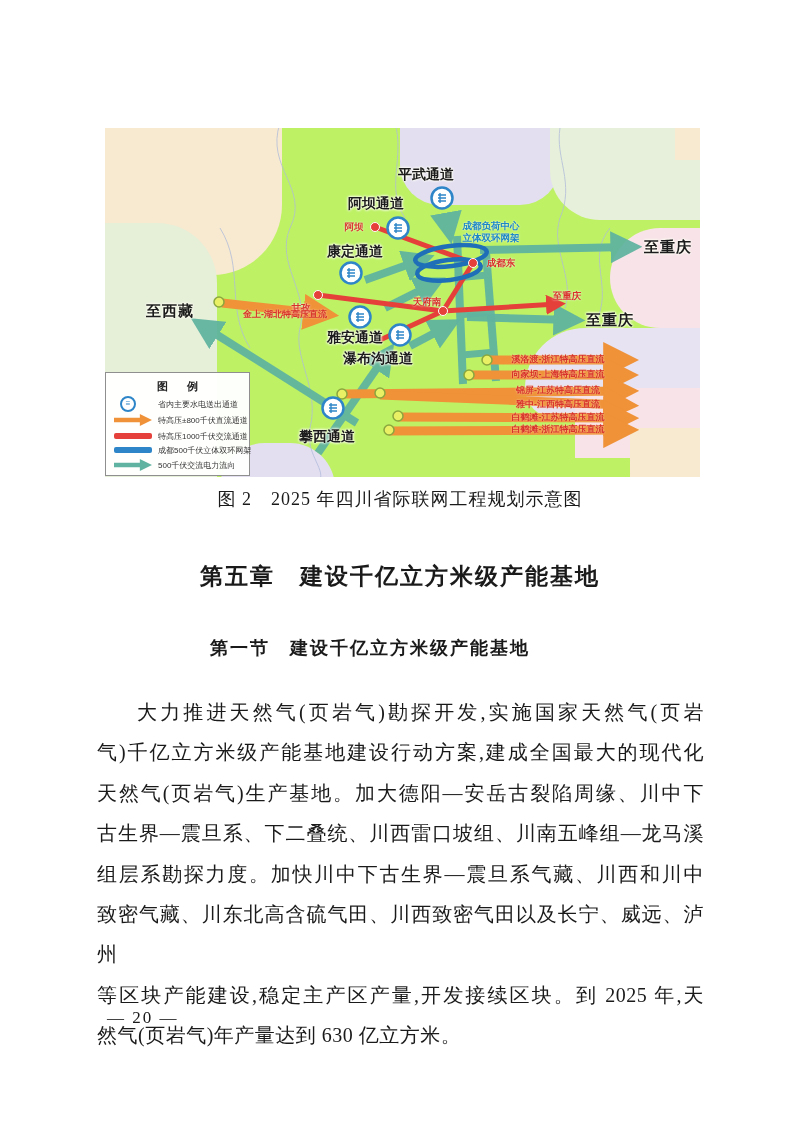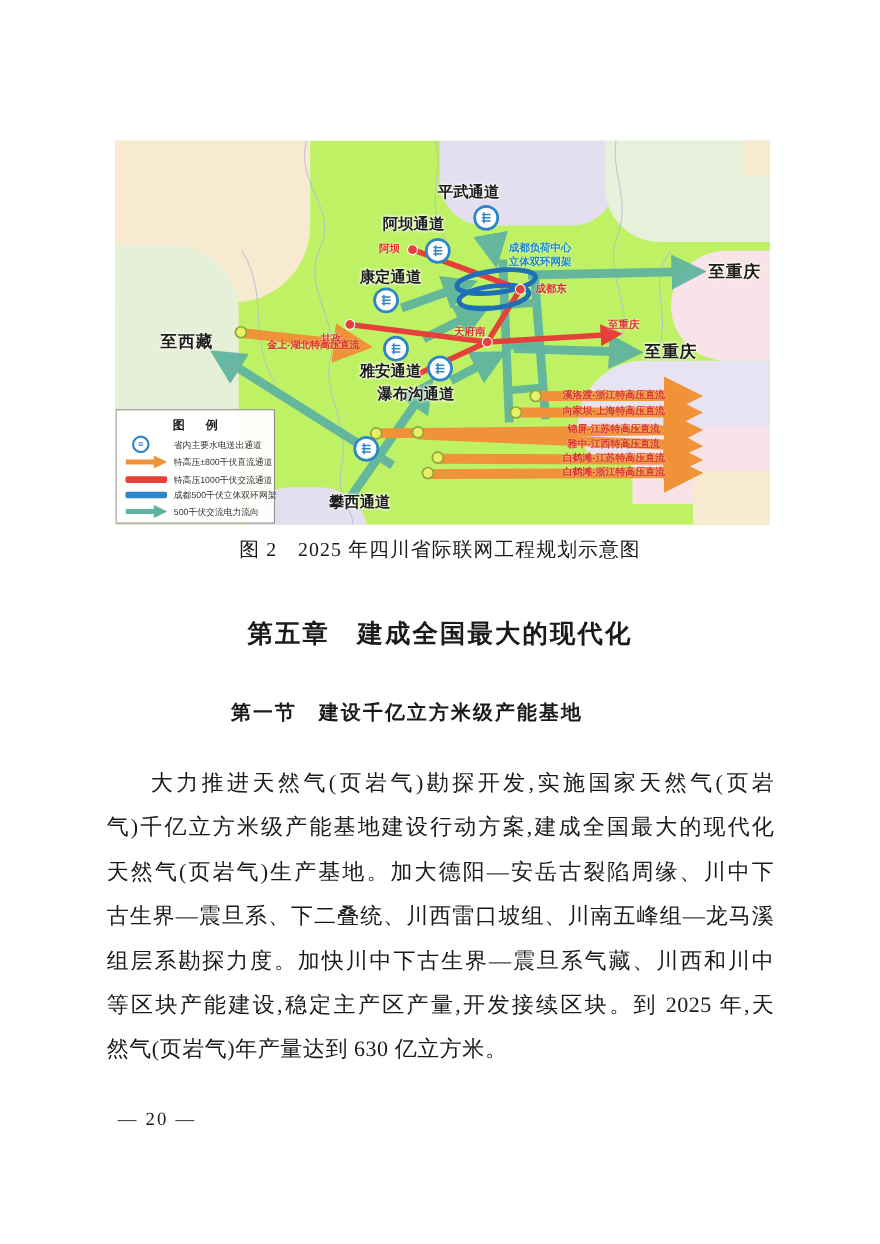--- a/index.html
+++ b/index.html
@@ -168,21 +168,21 @@
           <path d="M-4,-3 L4,-3 M-4,0 L4,0 M-4,3 L4,3 M-2,-5 L-2,5" stroke="#2e86c8" stroke-width="1.4" fill="none"></path>
         </g>
       </g>
     </svg>
 
     <div class="map-label lbl-channel" style="left:321px;top:47px;">平武通道</div>
     <div class="map-label lbl-channel" style="left:271px;top:76px;">阿坝通道</div>
     <div class="map-label lbl-channel" style="left:250px;top:124px;">康定通道</div>
     <div class="map-label lbl-channel" style="left:250px;top:210px;">雅安通道</div>
     <div class="map-label lbl-channel" style="left:273px;top:231px;">瀑布沟通道</div>
-    <div class="map-label lbl-channel" style="left:222px;top:309px;margin-top:20px;">攀西通道</div>
+    <div class="map-label lbl-channel" style="left:222px;top:309px;">攀西通道</div>
 
     <div class="map-label lbl-dest" style="left:65px;top:183px;">至西藏</div>
     <div class="map-label lbl-dest" style="left:563px;top:119px;">至重庆</div>
     <div class="map-label lbl-dest" style="left:505px;top:192px;">至重庆</div>
     <div class="map-label lbl-red" style="left:462px;top:168px;">至重庆</div>
 
     <div class="map-label lbl-red" style="left:249px;top:99px;">阿坝</div>
     <div class="map-label lbl-red" style="left:196px;top:180px;text-decoration:underline;">甘孜</div>
     <div class="map-label lbl-red" style="left:396px;top:135px;">成都东</div>
     <div class="map-label lbl-red" style="left:322px;top:174px;">天府南</div>
@@ -229,29 +229,30 @@
         <span class="legend-swatch">
             <span class="sw-arrow" style="background:#5fb3a0;"></span>
           </span>
         <span class="legend-text">500千伏交流电力流向</span>
       </div>
     </div>
   </div>
 
   <div class="caption">图 2　2025 年四川省际联网工程规划示意图</div>
 
-  <div class="chapter">第五章　建成全国最大的现代化</div>
+  <div class="chapter">第五章　建设千亿立方米级产能基地</div>
 
   <div class="section">第一节　建设千亿立方米级产能基地</div>
 
   <div class="body-text">
     <div class="para-line first">大力推进天然气(页岩气)勘探开发,实施国家天然气(页岩</div>
     <div class="para-line">气)千亿立方米级产能基地建设行动方案,建成全国最大的现代化</div>
     <div class="para-line">天然气(页岩气)生产基地。加大德阳—安岳古裂陷周缘、川中下</div>
     <div class="para-line">古生界—震旦系、下二叠统、川西雷口坡组、川南五峰组—龙马溪</div>
     <div class="para-line">组层系勘探力度。加快川中下古生界—震旦系气藏、川西和川中</div>
+    <div class="para-line">致密气藏、川东北高含硫气田、川西致密气田以及长宁、威远、泸州</div>
     <div class="para-line">等区块产能建设,稳定主产区产量,开发接续区块。到 2025 年,天</div>
     <div class="para-line last">然气(页岩气)年产量达到 630 亿立方米。</div>
   </div>
 
   <div class="page-number">— 20 —</div>
 
 </div>
 
 </body></html>

